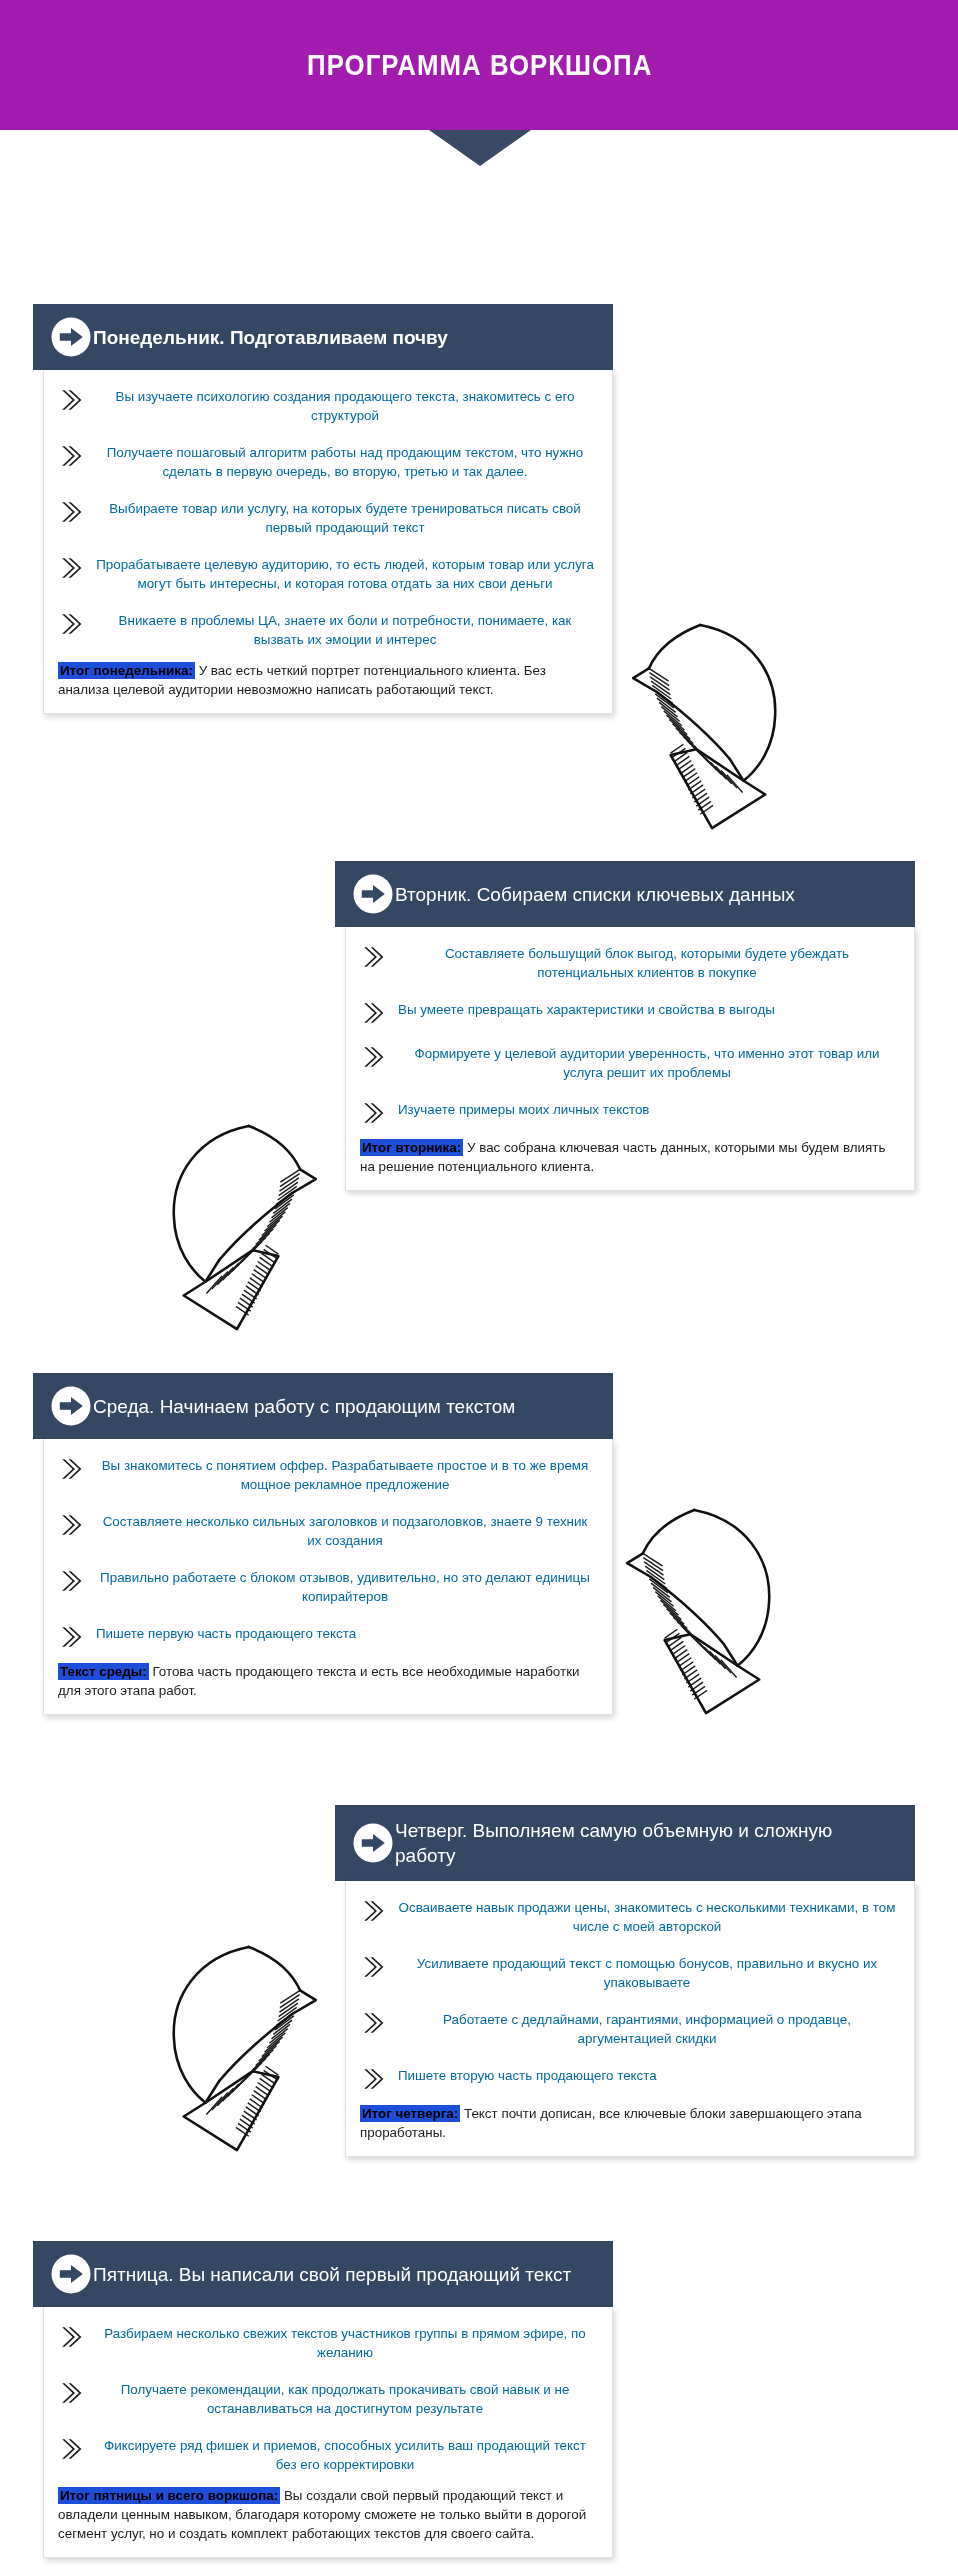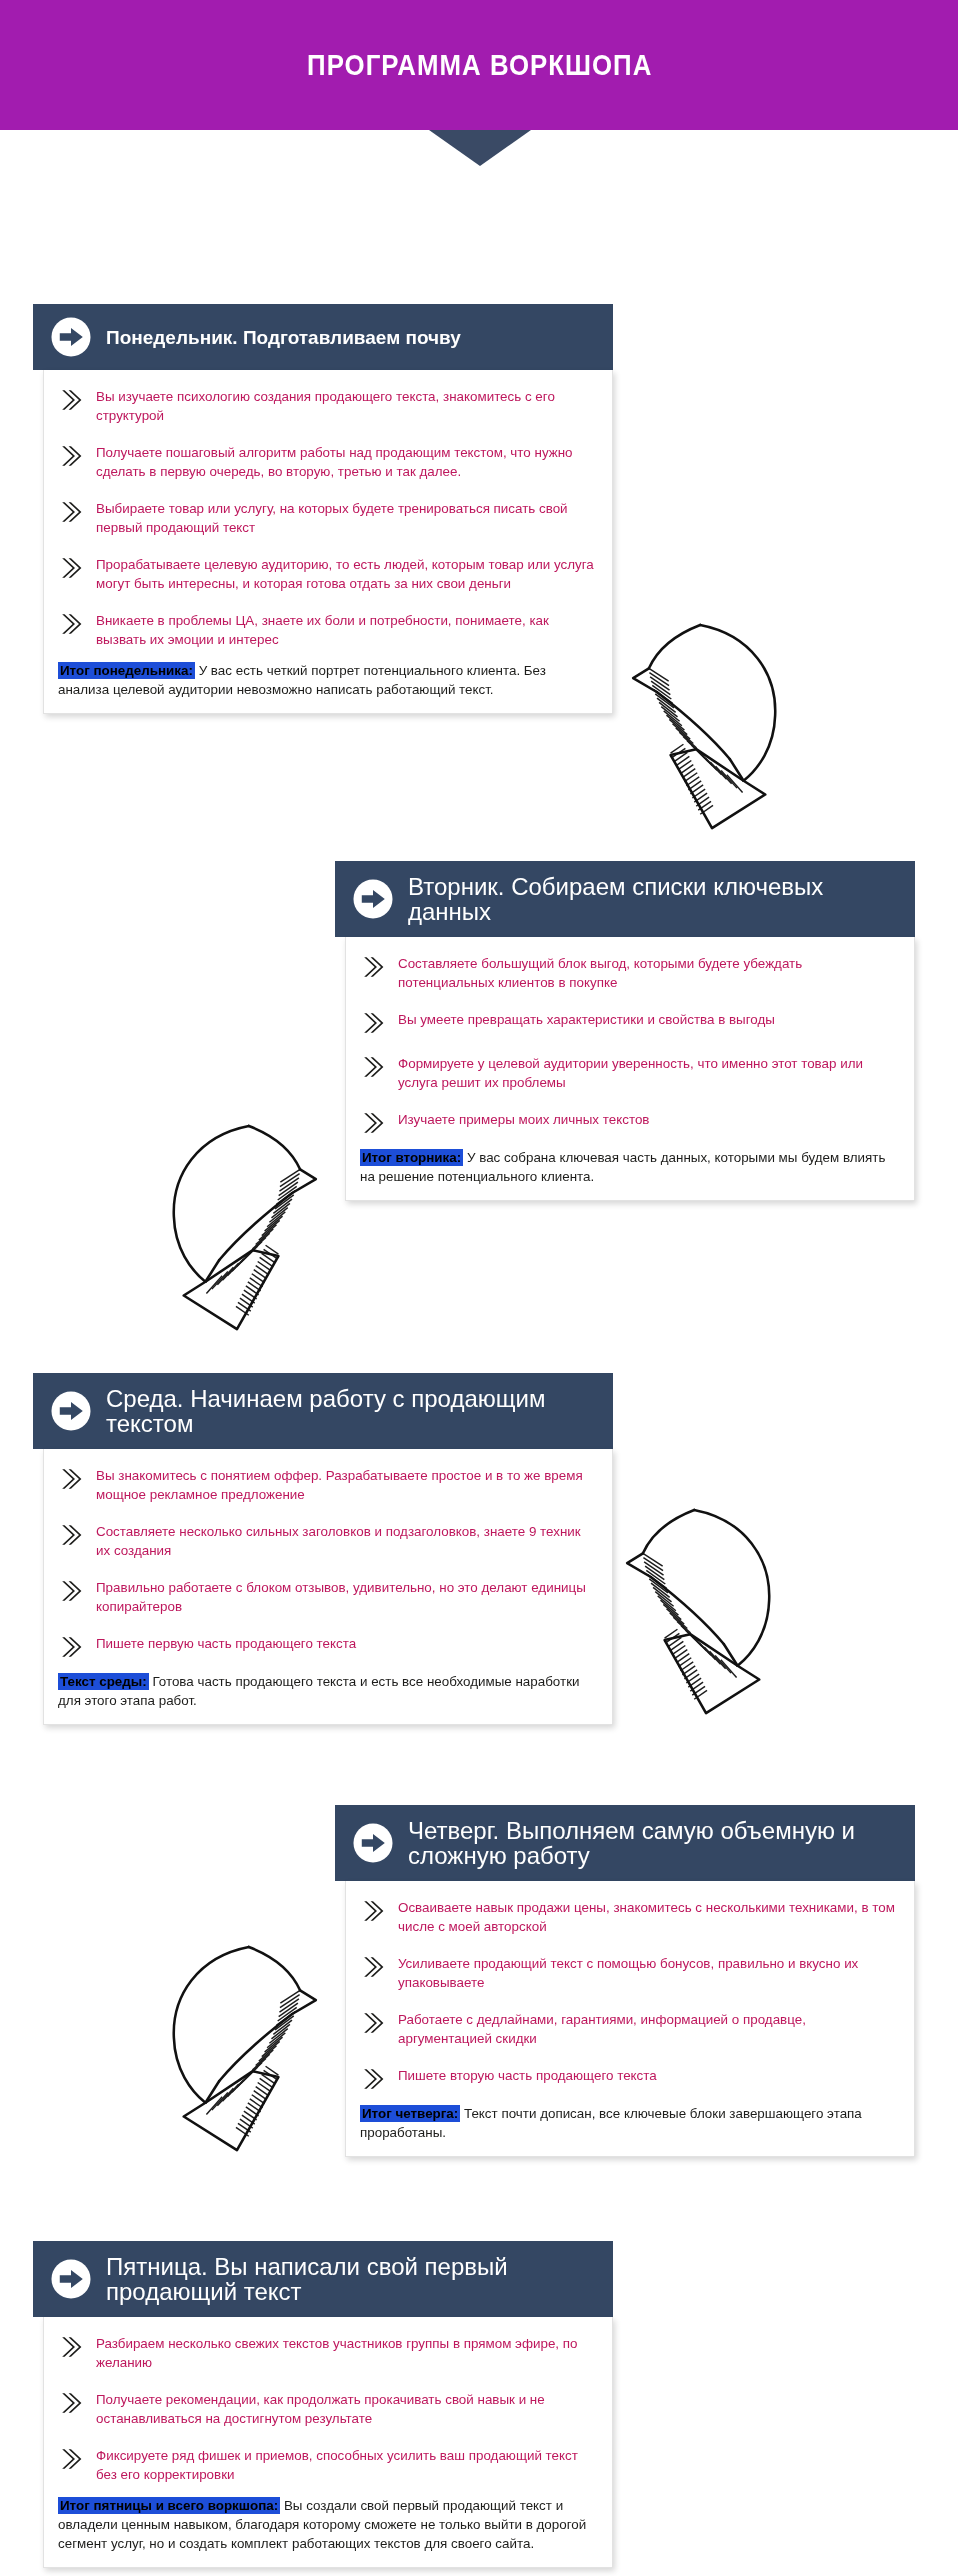--- a/index.html
+++ b/index.html
@@ -58,34 +58,34 @@
     position:absolute;
     width:580px;
   }
   .card.left{ left:33px; }
   .card.right{ left:335px; }
 
   .card-head{
     background:#344763;
     display:flex;
     align-items:center;
-    gap:15px;
+    gap:2px;
     padding:13px 20px 13px 18px;
     box-sizing:border-box;
     min-height:61px;
   }
   .card-head .arrow-badge{
     flex:0 0 auto;
     width:40px;height:40px;
     position:relative;
   }
   .card-head .arrow-badge svg{display:block;width:40px;height:40px;}
   .card-head-title{
     color:#ffffff;
-    font-size:24px;
+    font-size:19px;
     line-height:25px;
     font-weight:normal;
   }
   .card-head-title.bold{font-weight:bold;font-size:19px;}
 
   .card-body{
     background:#ffffff;
     border:1px solid #e2e2e2;
     border-top:none;
     box-shadow:2px 3px 6px rgba(0,0,0,0.16);
@@ -110,22 +110,23 @@
   ul.items li:last-child{margin-bottom:12px;}
   .chev{
     flex:0 0 auto;
     width:26px;height:26px;
     margin-top:1px;
   }
   .chev svg{display:block;width:26px;height:26px;}
   .item-text{
     font-size:13.4px;
     line-height:19px;
-    color:#be185d;
+    color:#0369a1;
     padding-top:1px;
+    text-align:center;
   }
 
   .summary{
     font-size:13.4px;
     line-height:19px;
     color:#1d1d1b;
     margin-top:2px;
   }
   .summary .hl{
     background:#1d4ed8;

